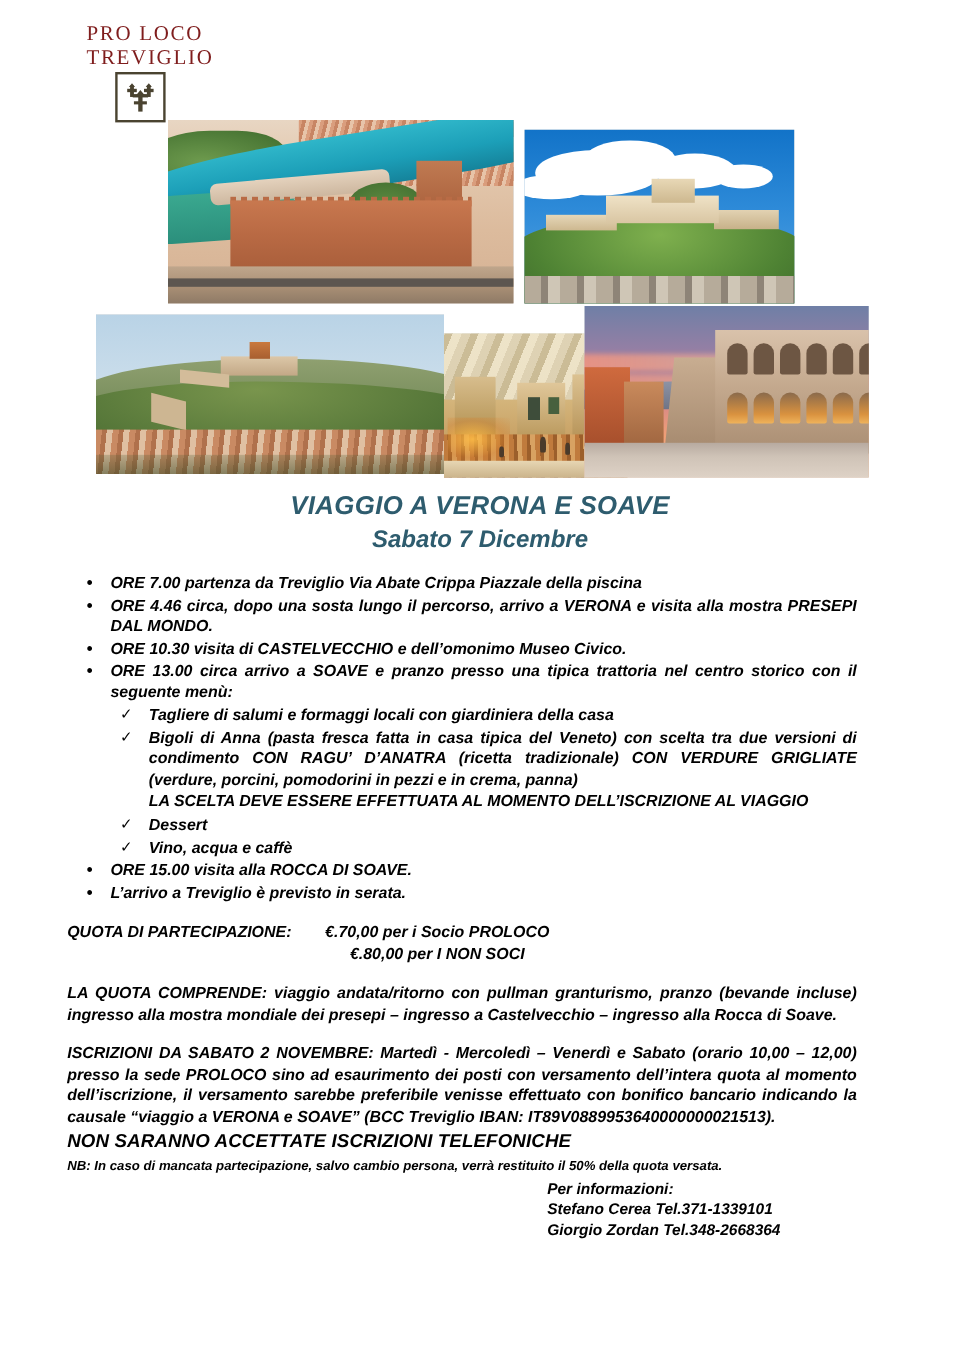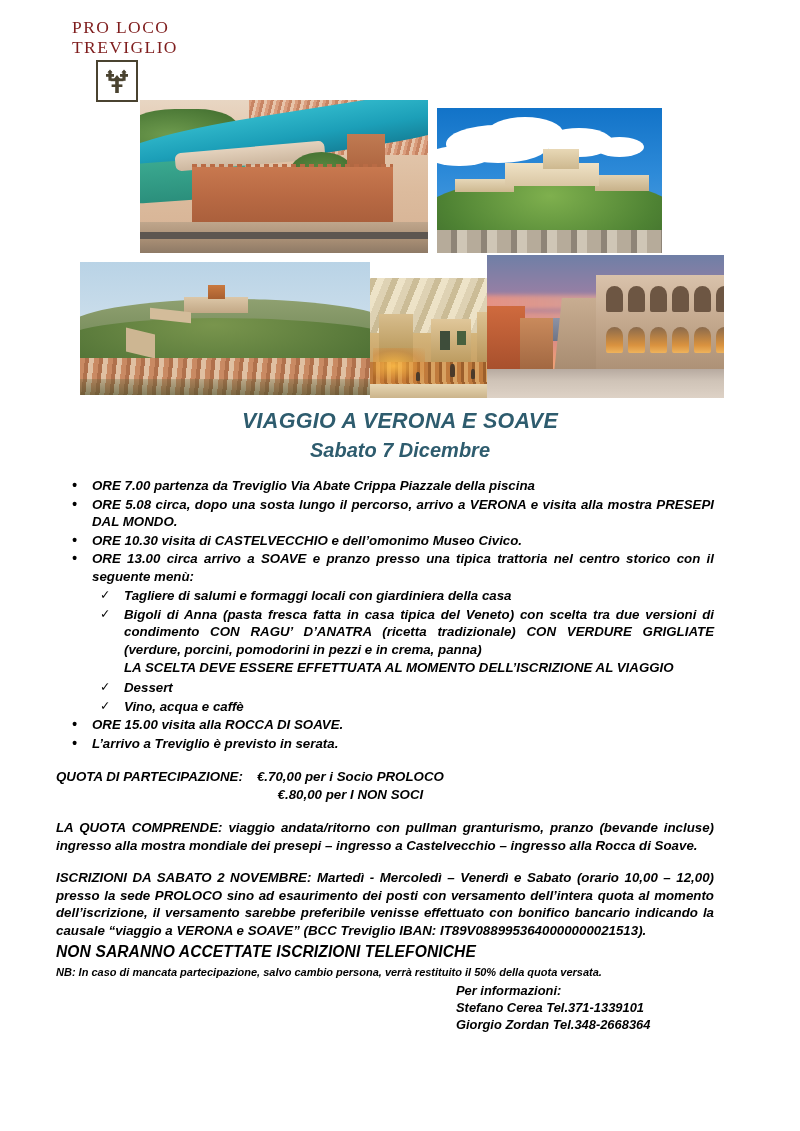--- a/index.html
+++ b/index.html
@@ -186,21 +186,21 @@
     content: "\2713";
     position: absolute;
     left: 2px;
     top: 0;
     font-weight: normal;
     font-style: normal;
     font-size: 12.5px;
   }
   .plain-sub { padding-left: 68px; margin-bottom: 1px; }
 
-  .quota { margin-top: 16px; display: flex; }
+  .quota { margin-top: 16px; display: flex; gap: 14px; }
   .quota-label { white-space: nowrap; }
   .quota-values { margin-left: 14px; text-align: center; }
   .quota-values div { white-space: nowrap; }
 
   .para { margin-top: 16px; text-align: justify; }
   .para.tight { margin-top: 15px; }
   .heading-caps {
     margin-top: 2px;
     font-size: 15.6px;
     font-weight: bold;
@@ -332,21 +332,21 @@
 
 <div class="titles">
   <div class="title-main">VIAGGIO A VERONA E SOAVE</div>
   <div class="title-sub">Sabato 7 Dicembre</div>
 </div>
 
 <div class="body-area">
 
   <ul class="bullets">
     <li class="nojust">ORE 7.00 partenza da Treviglio Via Abate Crippa Piazzale della piscina</li>
-    <li>ORE 5.08 circa, dopo una sosta lungo il percorso, arrivo a VERONA e visita alla mostra PRESEPI DAL MONDO.</li>
+    <li>ORE 4.46 circa, dopo una sosta lungo il percorso, arrivo a VERONA e visita alla mostra PRESEPI DAL MONDO.</li>
     <li class="nojust">ORE 10.30 visita di CASTELVECCHIO e dell’omonimo Museo Civico.</li>
     <li> ORE 13.00 circa arrivo a SOAVE e pranzo presso una tipica trattoria nel centro storico con il seguente menù:</li>
   </ul>
 
   <ul class="checks">
     <li class="nojust">Tagliere di salumi e formaggi locali con giardiniera della casa</li>
     <li>Bigoli di Anna (pasta fresca fatta in casa tipica del Veneto) con scelta tra due versioni di condimento CON RAGU’ D’ANATRA (ricetta tradizionale) CON VERDURE GRIGLIATE (verdure, porcini, pomodorini in pezzi e in crema, panna)</li>
   </ul>
   <div class="plain-sub">LA SCELTA DEVE ESSERE EFFETTUATA AL MOMENTO DELL’ISCRIZIONE AL VIAGGIO</div>
   <ul class="checks">

